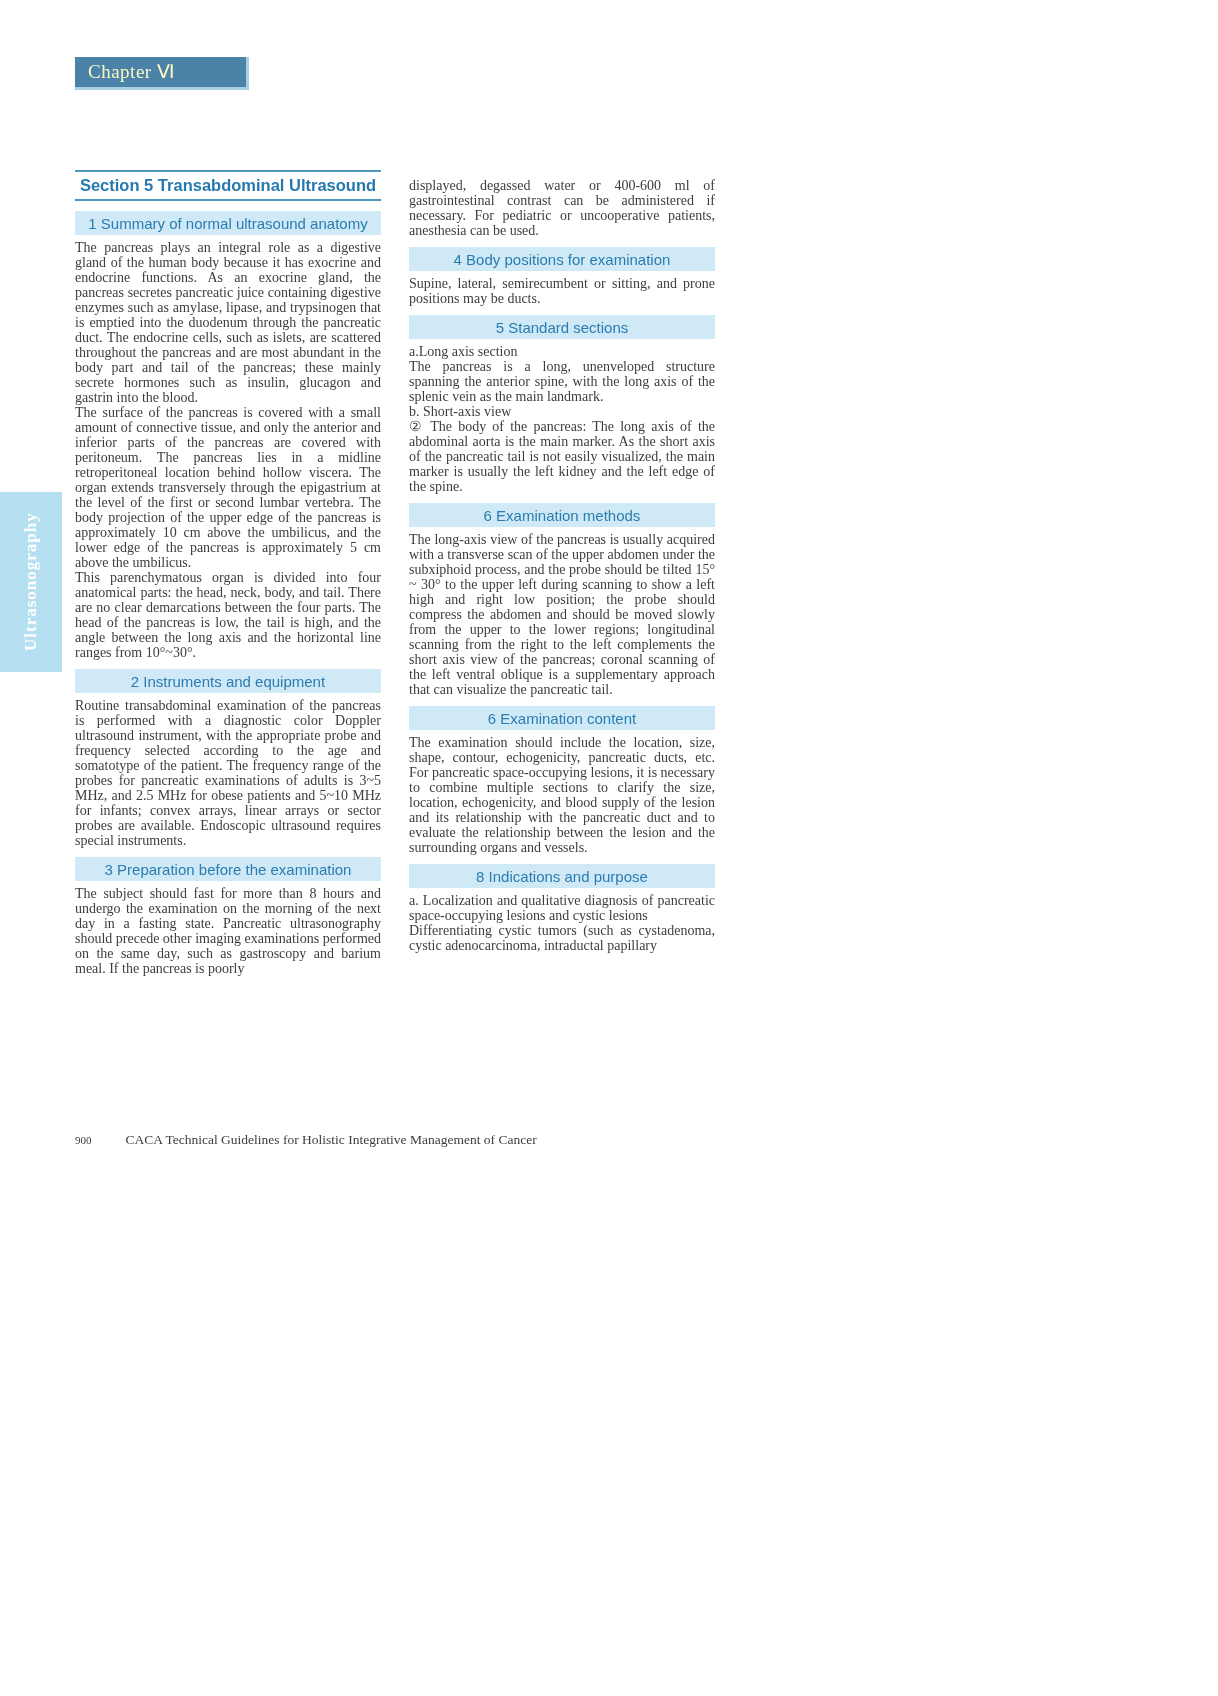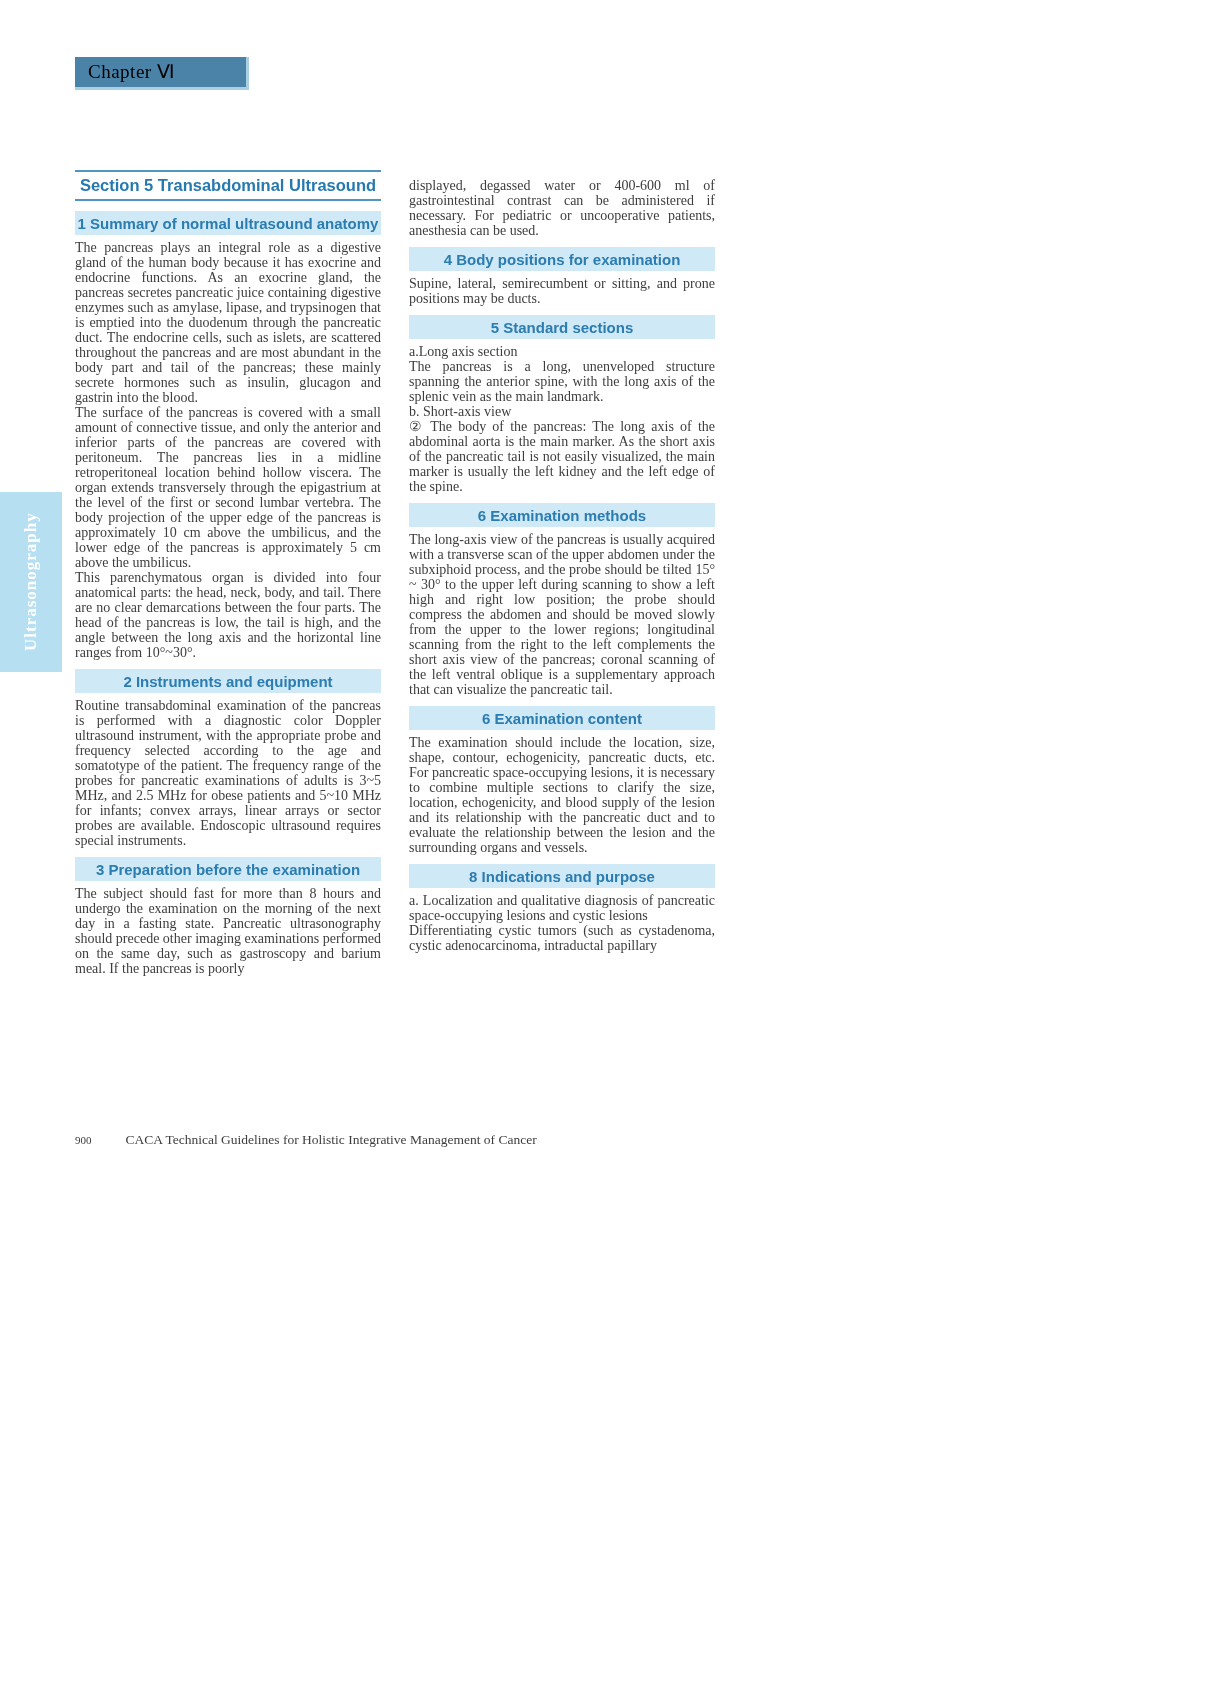--- a/index.html
+++ b/index.html
@@ -12,21 +12,21 @@
     font-family: "Liberation Serif", serif;
   }
   
   .chapter-box {
     position: absolute;
     left: 75px; top: 57px;
     width: 158px; height: 30px;
     background: #4a82a8;
     border-right: 3px solid #a9cfe2;
     border-bottom: 3px solid #a9cfe2;
-    color: #000000;
+    color: #fef9c3;
     font-family: "Liberation Serif", serif;
     font-size: 19px;
     line-height: 30px;
     padding-left: 13px;
     letter-spacing: 0.5px;
   }
   
   .page-title {
     position: absolute;
     left: 75px; top: 93px;
@@ -78,21 +78,21 @@
     text-align: center;
     font-family: "Liberation Sans", sans-serif;
     font-weight: bold;
     font-size: 16.5px;
     color: #2679ae;
   }
   .hbar {
     background: #cfe9f7;
     color: #2b7cb0;
     font-family: "Liberation Sans", sans-serif;
-    font-weight: bold;
+    font-weight: normal;
     font-size: 15px;
     text-align: center;
     padding: 5px 0 4px 0;
     margin: 9px 0 5px 0;
   }
   .col p { margin: 0; }
   
   .footer {
     position: absolute;
     left: 75px; top: 1132px;

